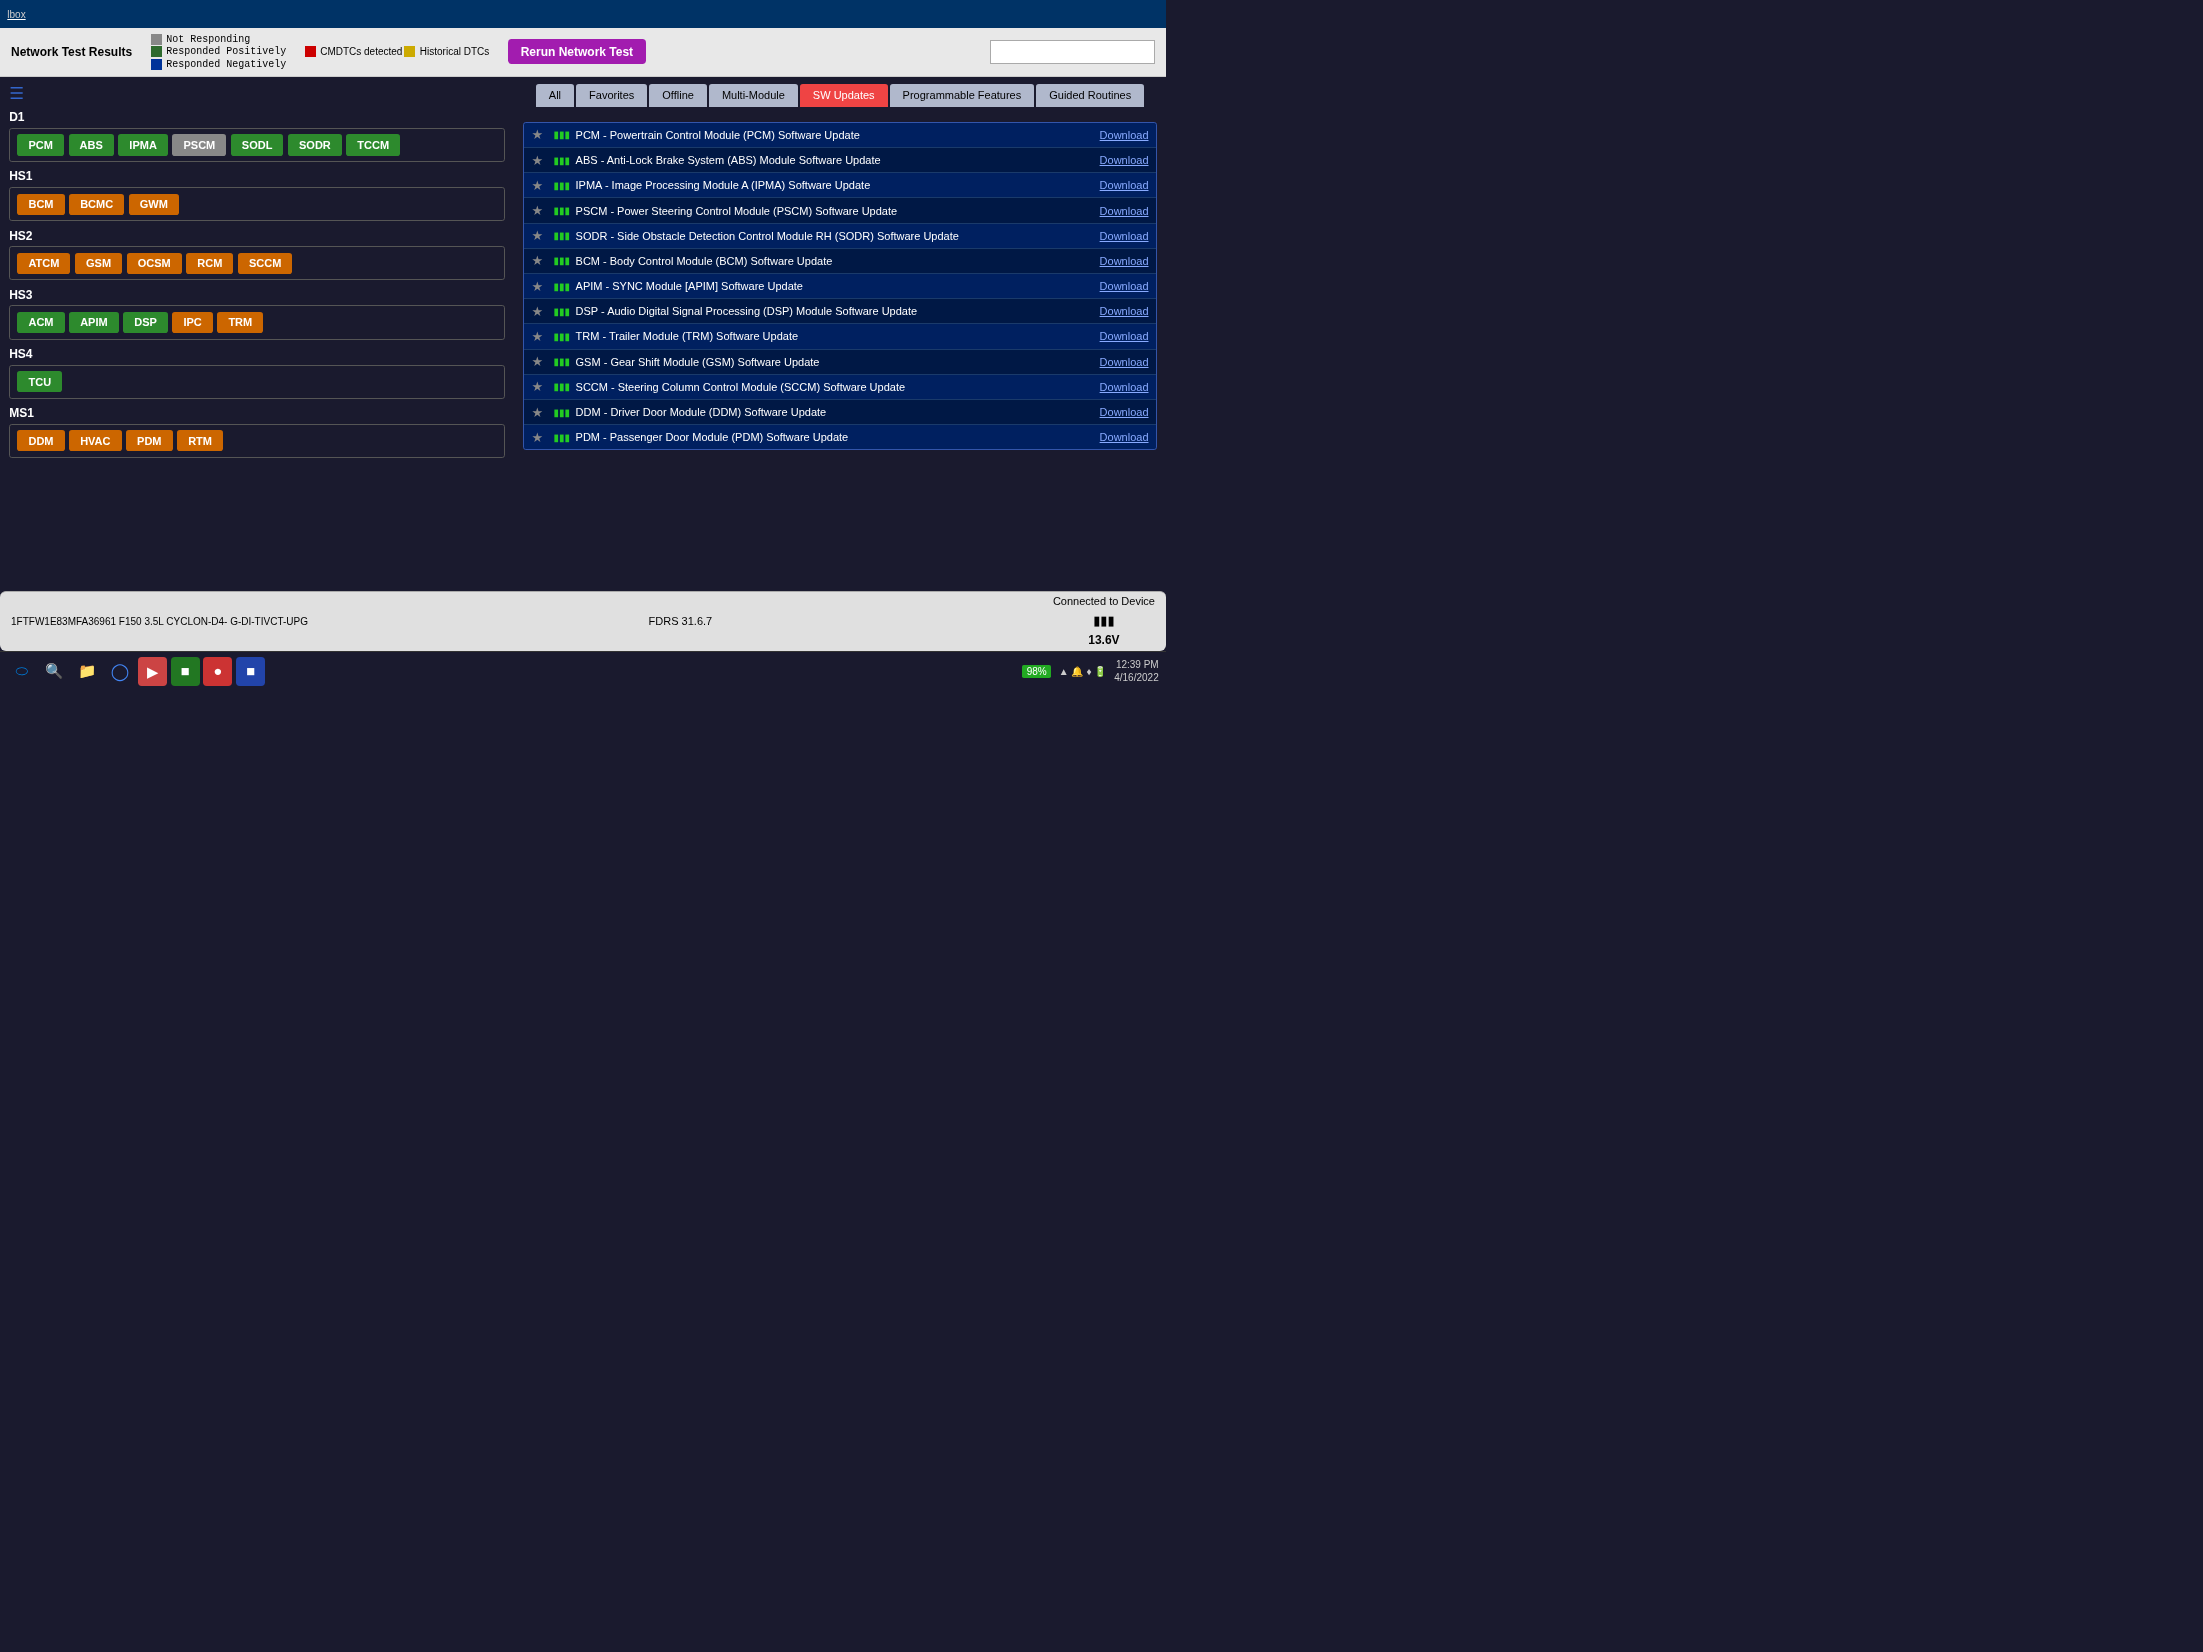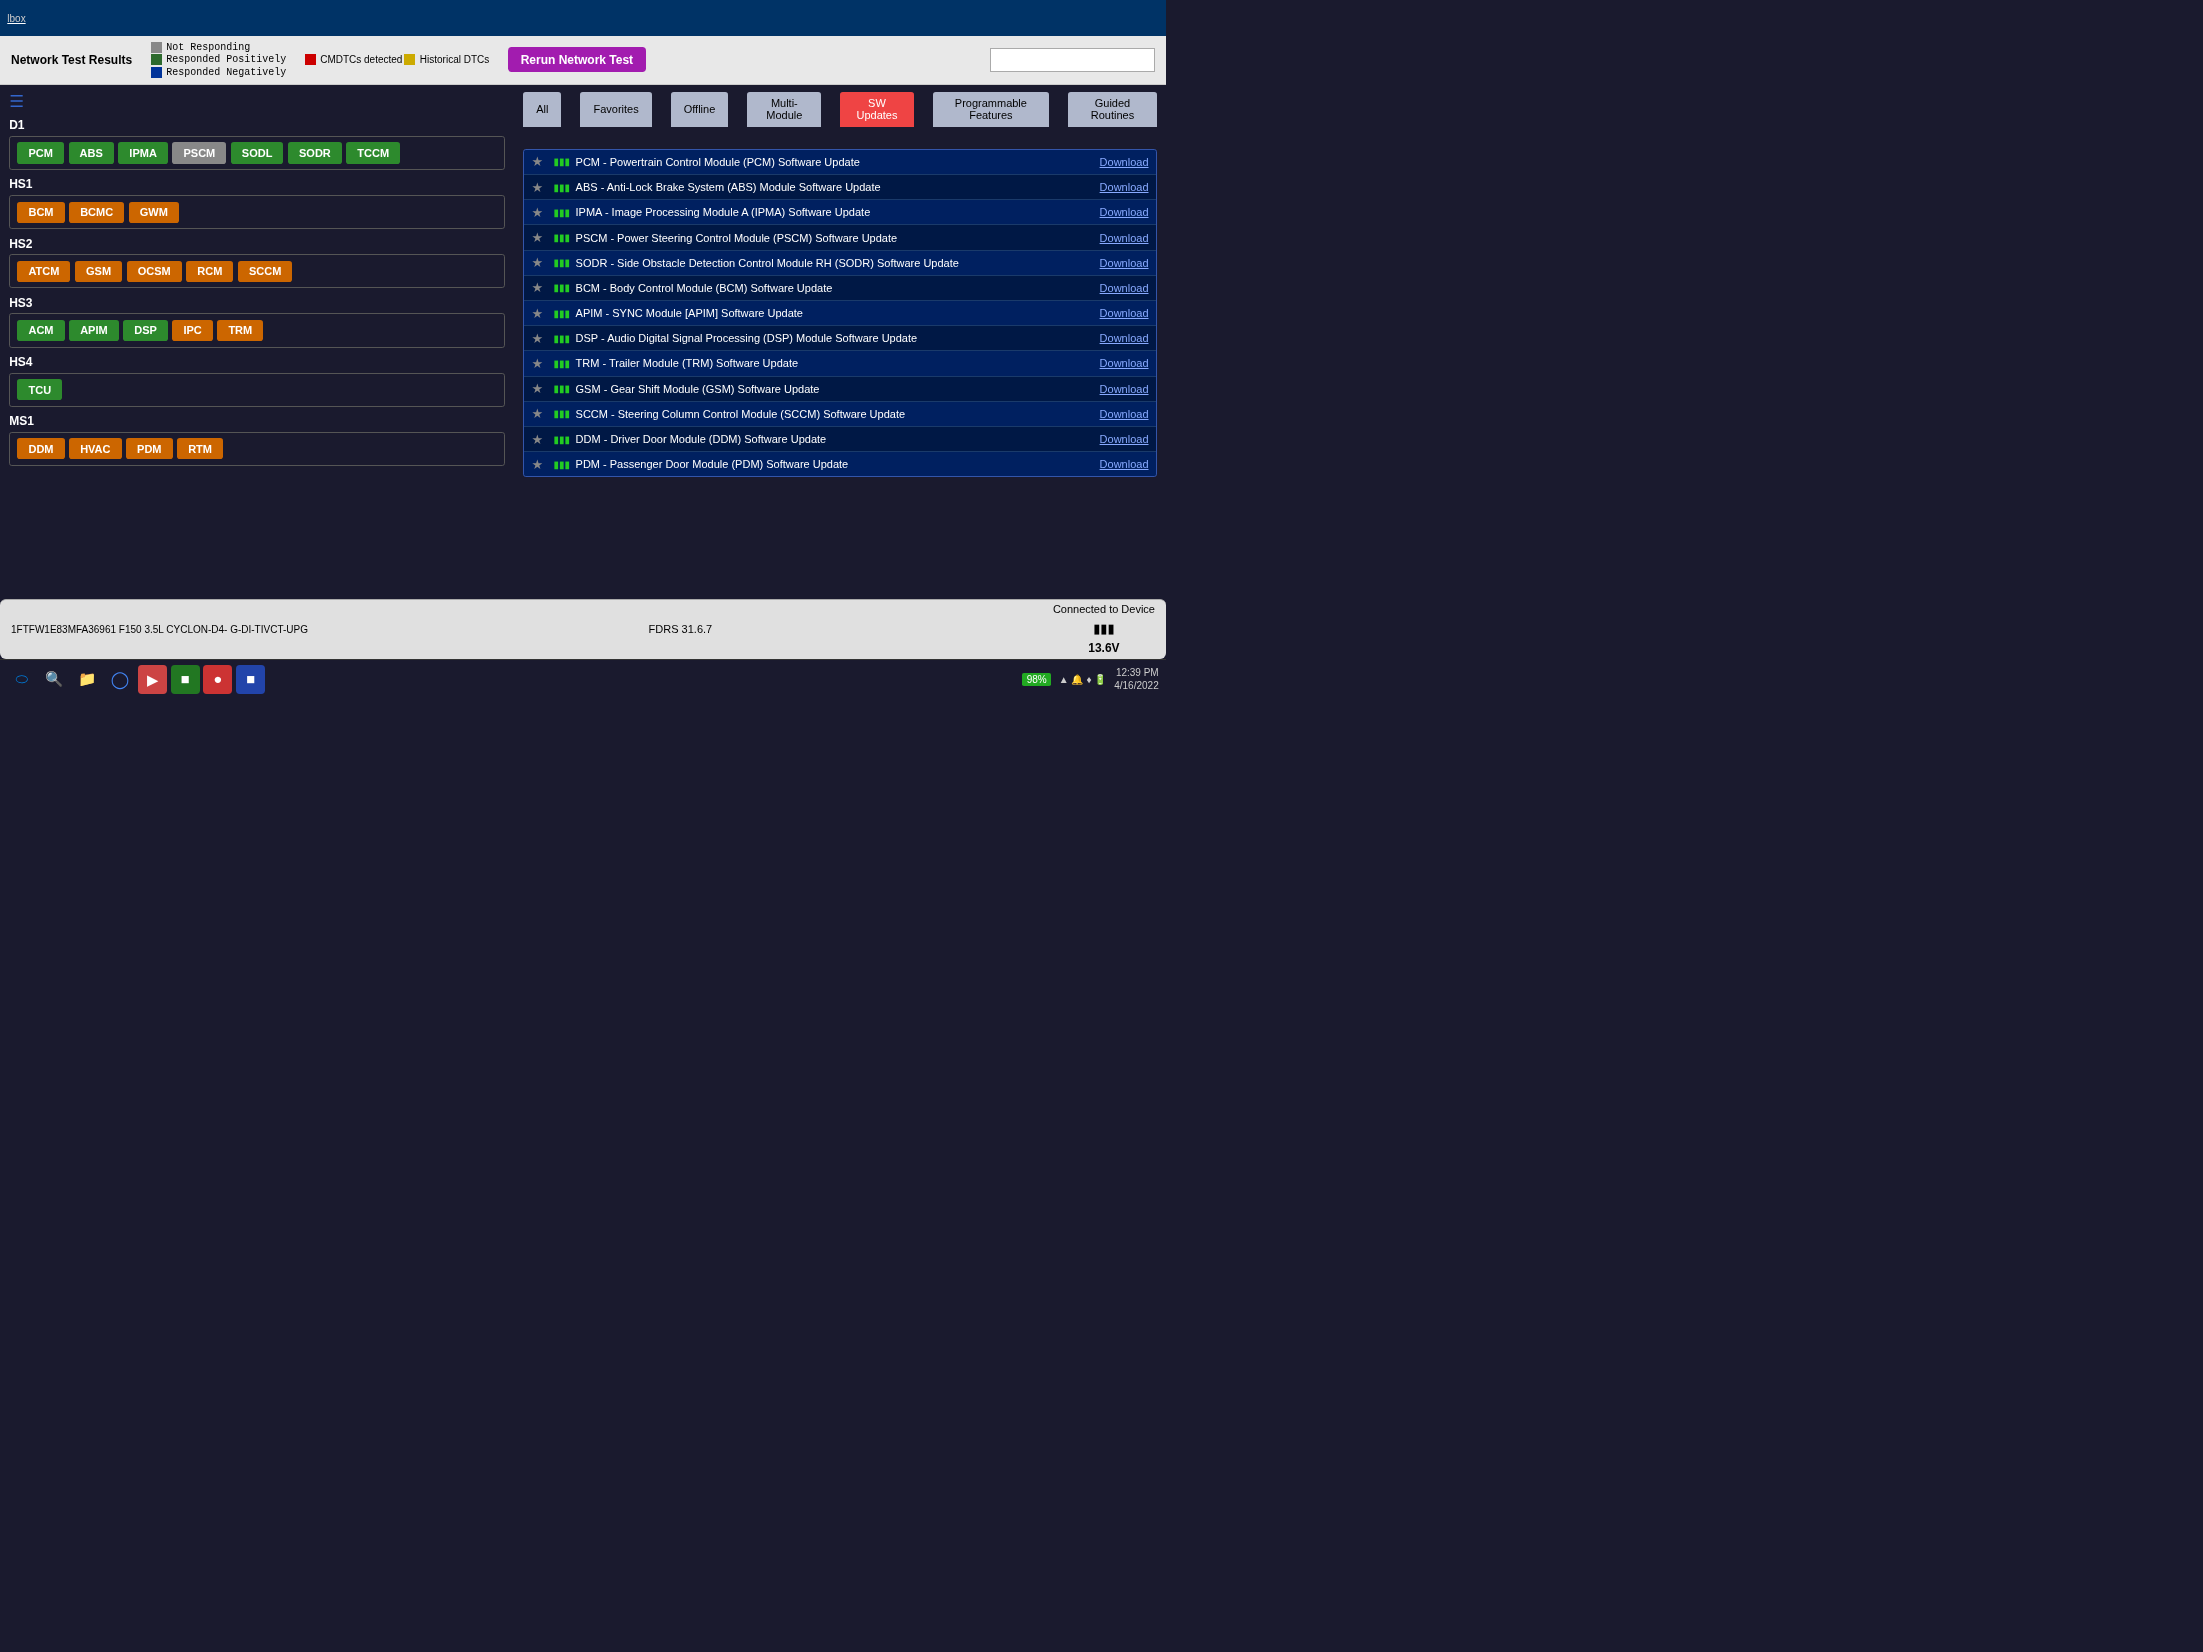--- a/index.html
+++ b/index.html
@@ -9,21 +9,21 @@
       color: #fff;
       width: 1166px;
       min-height: 661px;
       overflow-x: hidden;
       font-size: 12px;
     }
 
     
     .title-bar {
       background: #003366;
-      height: 36px;
+      height: 28px;
       display: flex;
       align-items: center;
       padding: 0 7.3px;
       text-decoration: underline;
     }
     .title-bar span { color: #ccc; font-size: 10px; }
 
     
     .network-header {
       background: #e8e8e8;
@@ -119,22 +119,23 @@
 
     
     .right-panel {
       flex: 1;
       padding: 7.3px 9.2px;
     }
 
     
     .tab-bar {
       display: flex;
-      gap: 19px;
-      margin-bottom: 22px;
+      gap: 2px;
+      margin-bottom: 15px;
+      justify-content: center;
     }
     .tab {
       padding: 5.5px 13px;
       border: none;
       cursor: pointer;
       font-size: 11px;
       border-radius: 2.8px 2.8px 0 0;
       color: #000;
       background: #b0b8cc;
     }

